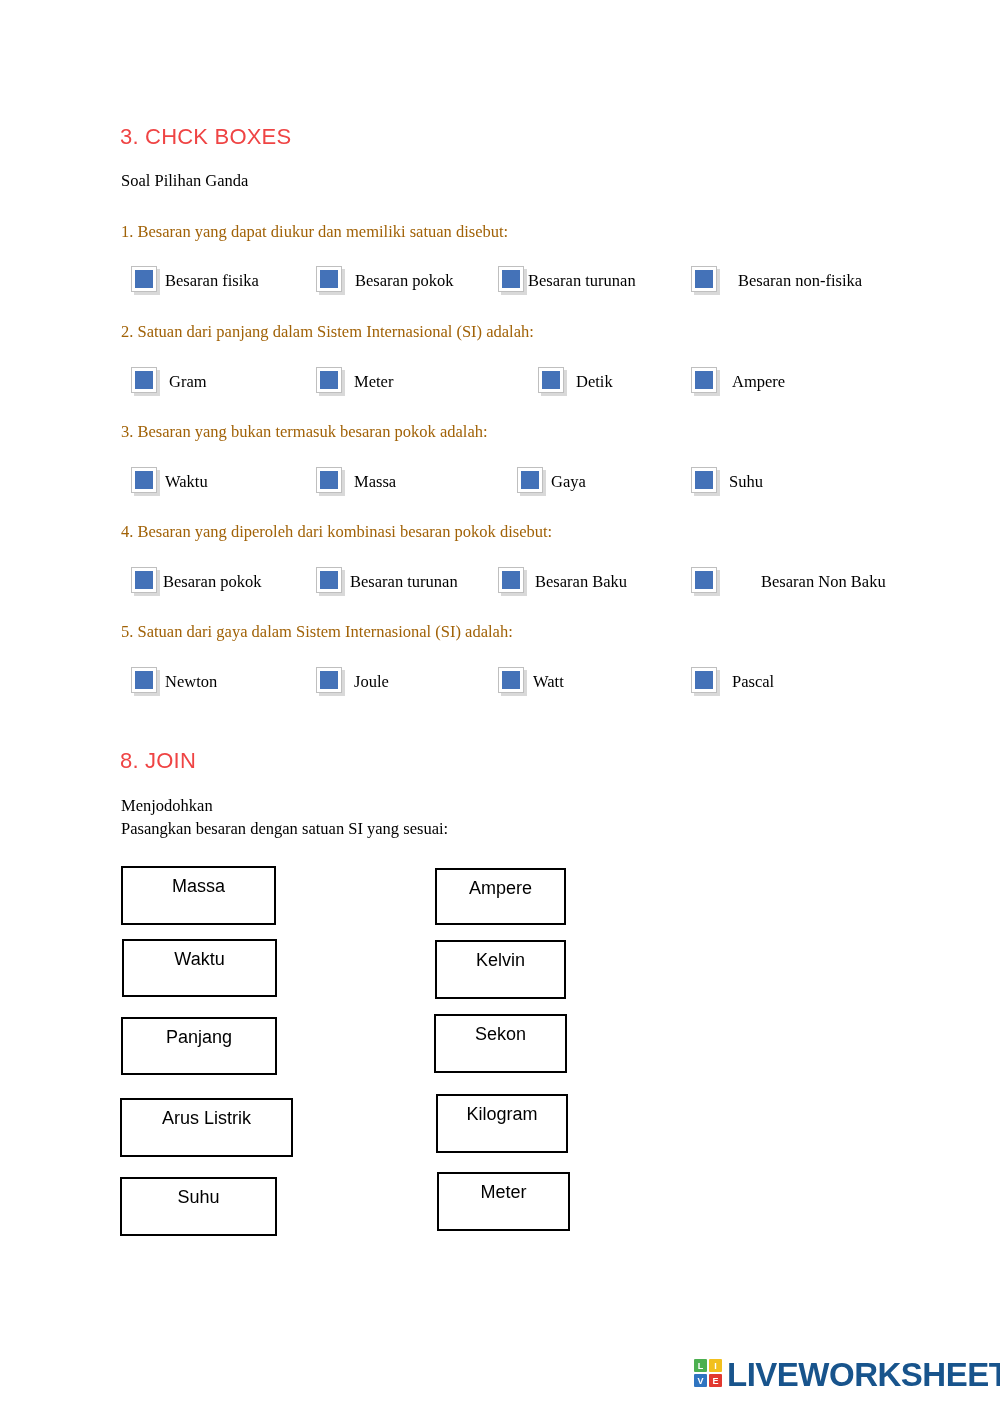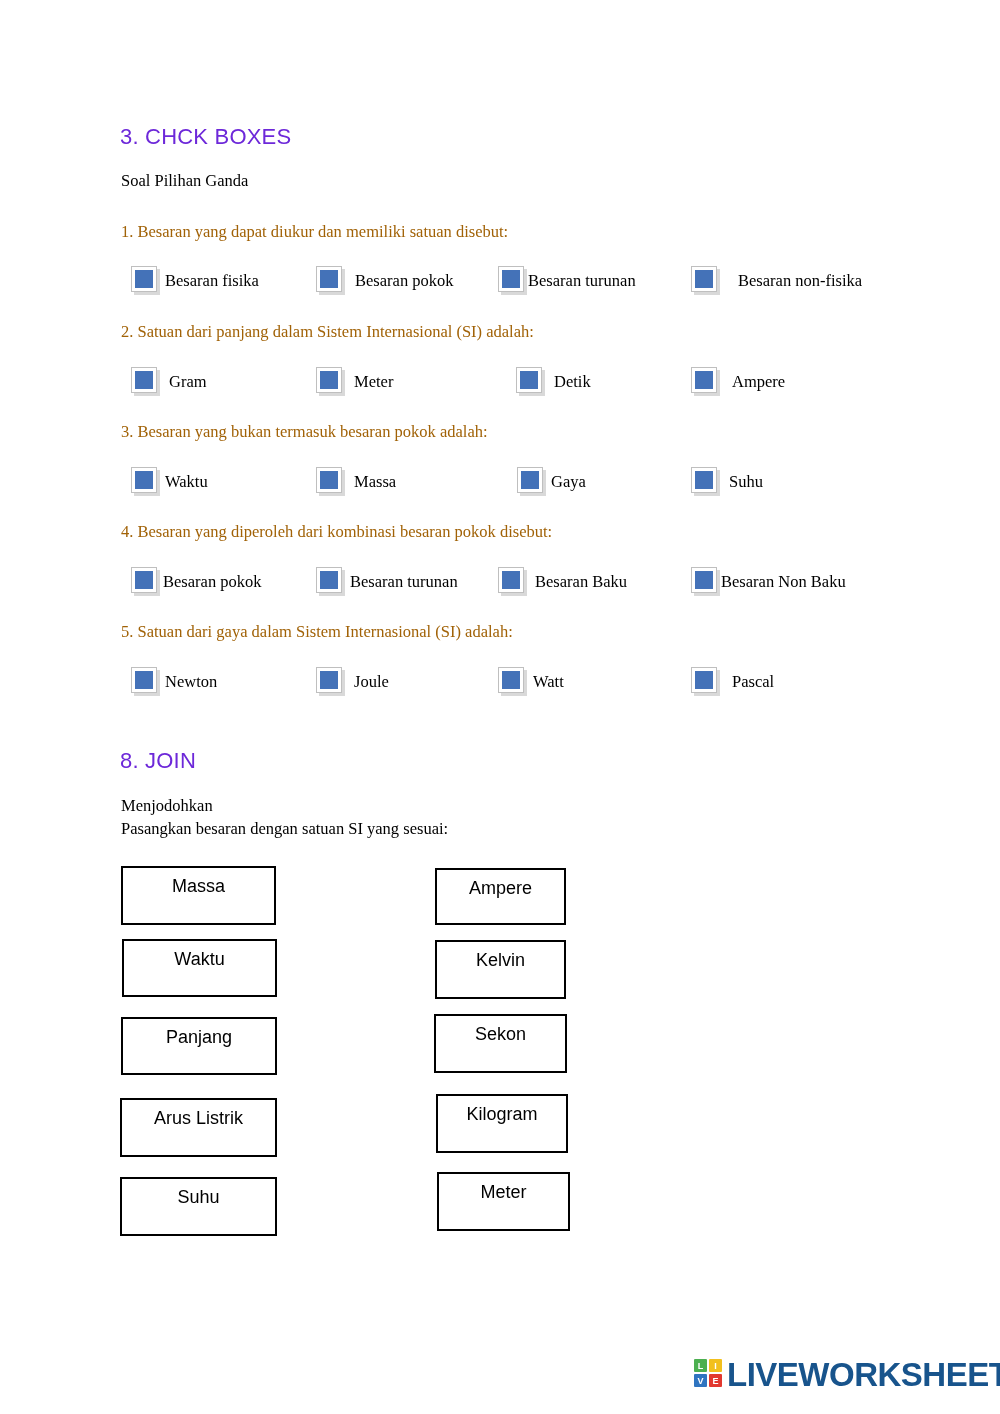--- a/index.html
+++ b/index.html
@@ -23,21 +23,21 @@
     height: 1414px;
   }
 
   
   .section-heading {
     position: absolute;
     left: 120px;
     font-family: "Liberation Sans", "DejaVu Sans", sans-serif;
     font-size: 22px;
     font-weight: 400;
-    color: #6d28d9;
+    color: #ef4444;
     letter-spacing: 0.2px;
     white-space: nowrap;
   }
   #heading-checkboxes { top: 124px; }
   #heading-join       { top: 748px; }
 
   
   .serif-line {
     position: absolute;
     left: 121px;
@@ -234,21 +234,21 @@
       <span class="option-label" style="margin-left:9px;">Gram</span>
     </div>
     <div class="option" style="left:316px;">
       <span class="checkbox">
         <span class="frame"></span>
           <span class="plate"></span>
           <span class="fill"></span>
       </span>
       <span class="option-label" style="margin-left:9px;">Meter</span>
     </div>
-    <div class="option" style="left:476px;padding-left:40px;">
+    <div class="option" style="left:498px;padding-left:40px;">
       <span class="checkbox">
         <span class="frame"></span>
           <span class="plate"></span>
           <span class="fill"></span>
       </span>
       <span class="option-label" style="margin-left:9px;">Detik</span>
     </div>
     <div class="option" style="left:691px;">
       <span class="checkbox">
         <span class="frame"></span>
@@ -320,21 +320,21 @@
           <span class="fill"></span>
       </span>
       <span class="option-label" style="margin-left:8px;">Besaran Baku</span>
     </div>
     <div class="option" style="left:691px;">
       <span class="checkbox">
         <span class="frame"></span>
           <span class="plate"></span>
           <span class="fill"></span>
       </span>
-      <span class="option-label" style="margin-left:1px;">Besaran Non Baku</span>
+      <span class="option-label" style="margin-left:1px;padding-left:40px;">Besaran Non Baku</span>
     </div>
   </div>
 
   <div class="question-text" style="top:622px;">5. Satuan dari gaya dalam Sistem Internasional (SI) adalah:</div>
   <div class="option-row" style="top:667px;">
     <div class="option" style="left:131px;">
       <span class="checkbox">
         <span class="frame"></span>
           <span class="plate"></span>
           <span class="fill"></span>
@@ -374,21 +374,21 @@
 
   <div class="match-box" style="left:121px; top:866px;  width:155px; height:59px;">
     <span>Massa</span>
   </div>
   <div class="match-box" style="left:122px; top:939px; width:155px; height:58px;">
     <span>Waktu</span>
   </div>
   <div class="match-box" style="left:121px; top:1017px; width:156px; height:58px;">
     <span>Panjang</span>
   </div>
-  <div class="match-box" style="left:120px; top:1098px; width:157px; height:59px;">
+  <div class="match-box" style="left:120px; top:1098px; width:173px; height:59px;">
     <span>Arus Listrik</span>
   </div>
   <div class="match-box" style="left:120px; top:1177px; width:157px; height:59px;">
     <span>Suhu</span>
   </div>
 
   <div class="match-box" style="left:435px; top:868px;  width:131px; height:57px;">
     <span>Ampere</span>
   </div>
   <div class="match-box" style="left:435px; top:940px; width:131px; height:59px;">

